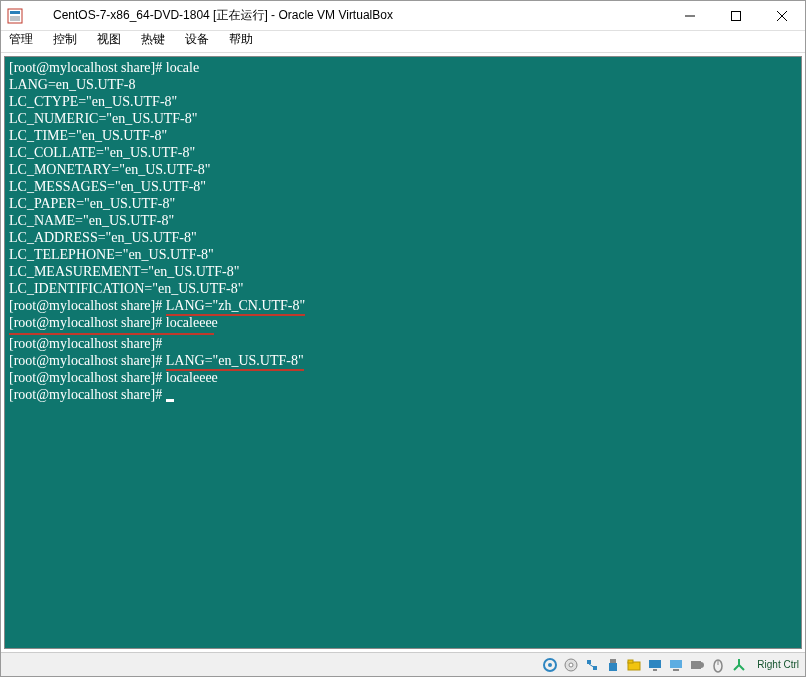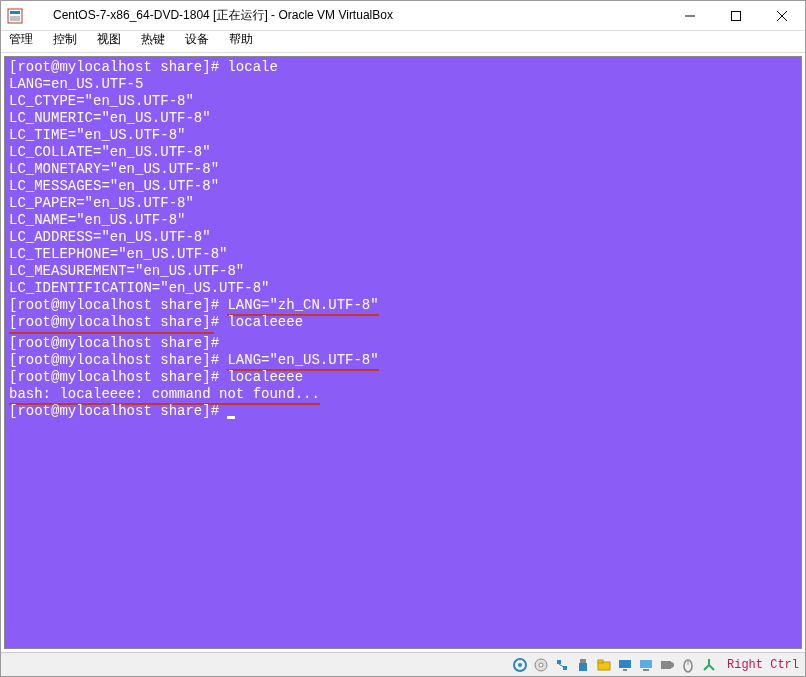--- a/index.html
+++ b/index.html
@@ -60,23 +60,23 @@
       align-items: flex-start;
       padding: 0 8px;
       gap: 20px;
       font-size: 12px;
       color: #000;
       border-bottom: 1px solid #ddd;
     }
     .menu-item { cursor: pointer; }
     .terminal {
       flex: 1;
-      background: #8b5cf6;
+      background: #0f766e;
       padding: 2px 4px;
-      font-family: Liberation Mono, monospace;
+      font-family: Liberation Serif, serif;
       font-size: 14px;
       line-height: 17px;
       color: #fff;
       overflow: hidden;
       margin: 3px;
       border: 1px solid #888;
     }
     .tline { white-space: pre; }
     .underline-red { border-bottom: 2px solid #c0392b; padding-bottom: 1px; }
     .red-line {
@@ -109,23 +109,23 @@
       width: 18px;
       height: 16px;
       display: inline-flex;
       align-items: center;
       justify-content: center;
       cursor: pointer;
     }
     .status-icon svg { display: block; }
     .host-key {
       margin-left: 6px;
-      font-size: 12px;
-      color: #be185d;
-      font-family: Liberation Mono, monospace;
+      font-size: 10px;
+      color: #14532d;
+      font-family: Liberation Sans, sans-serif;
     }
     .box-glyph {
       display:inline-block;
       width:8px; height:10px;
       background:#fff;
       margin: 0 1px;
       vertical-align: middle;
     }
   </style>
 </head>
@@ -166,40 +166,39 @@
     <span class="menu-item">管理</span>
     <span class="menu-item">控制</span>
     <span class="menu-item">视图</span>
     <span class="menu-item">热键</span>
     <span class="menu-item">设备</span>
     <span class="menu-item">帮助</span>
   </div>
 
   <div class="terminal" id="terminal">
       <div class="tline">[root@mylocalhost share]# locale</div>
-      <div class="tline">LANG=en_US.UTF-5</div>
+      <div class="tline">LANG=en_US.UTF-8</div>
       <div class="tline">LC_CTYPE="en_US.UTF-8"</div>
       <div class="tline">LC_NUMERIC="en_US.UTF-8"</div>
       <div class="tline">LC_TIME="en_US.UTF-8"</div>
       <div class="tline">LC_COLLATE="en_US.UTF-8"</div>
       <div class="tline">LC_MONETARY="en_US.UTF-8"</div>
       <div class="tline">LC_MESSAGES="en_US.UTF-8"</div>
       <div class="tline">LC_PAPER="en_US.UTF-8"</div>
       <div class="tline">LC_NAME="en_US.UTF-8"</div>
       <div class="tline">LC_ADDRESS="en_US.UTF-8"</div>
       <div class="tline">LC_TELEPHONE="en_US.UTF-8"</div>
       <div class="tline">LC_MEASUREMENT="en_US.UTF-8"</div>
       <div class="tline">LC_IDENTIFICATION="en_US.UTF-8"</div>
       <div class="tline"><span>[root@mylocalhost share]# </span><span class="underline-red">LANG="zh_CN.UTF-8"</span></div>
       <div class="tline">[root@mylocalhost share]# localeeee</div>
       <div class="tline" style="line-height: 6px; height: 4px;"><span class="red-line"></span></div>
       <div class="tline">[root@mylocalhost share]#</div>
       <div class="tline"><span>[root@mylocalhost share]# </span><span class="underline-red">LANG="en_US.UTF-8"</span></div>
       <div class="tline">[root@mylocalhost share]# localeeee</div>
-      <div class="tline"><span class="underline-red">bash: localeeee: command not found...</span></div>
       <div class="tline"><span>[root@mylocalhost share]# </span><span class="cursor"></span></div>
     </div>
 
   <div class="statusbar">
     <span class="status-icon">
       <svg width="16" height="16">
           <circle cx="8" cy="8" r="6" fill="none" stroke="#2e86c1" stroke-width="2"></circle>
           <circle cx="8" cy="8" r="2" fill="#2e86c1"></circle>
         </svg>
     </span>

